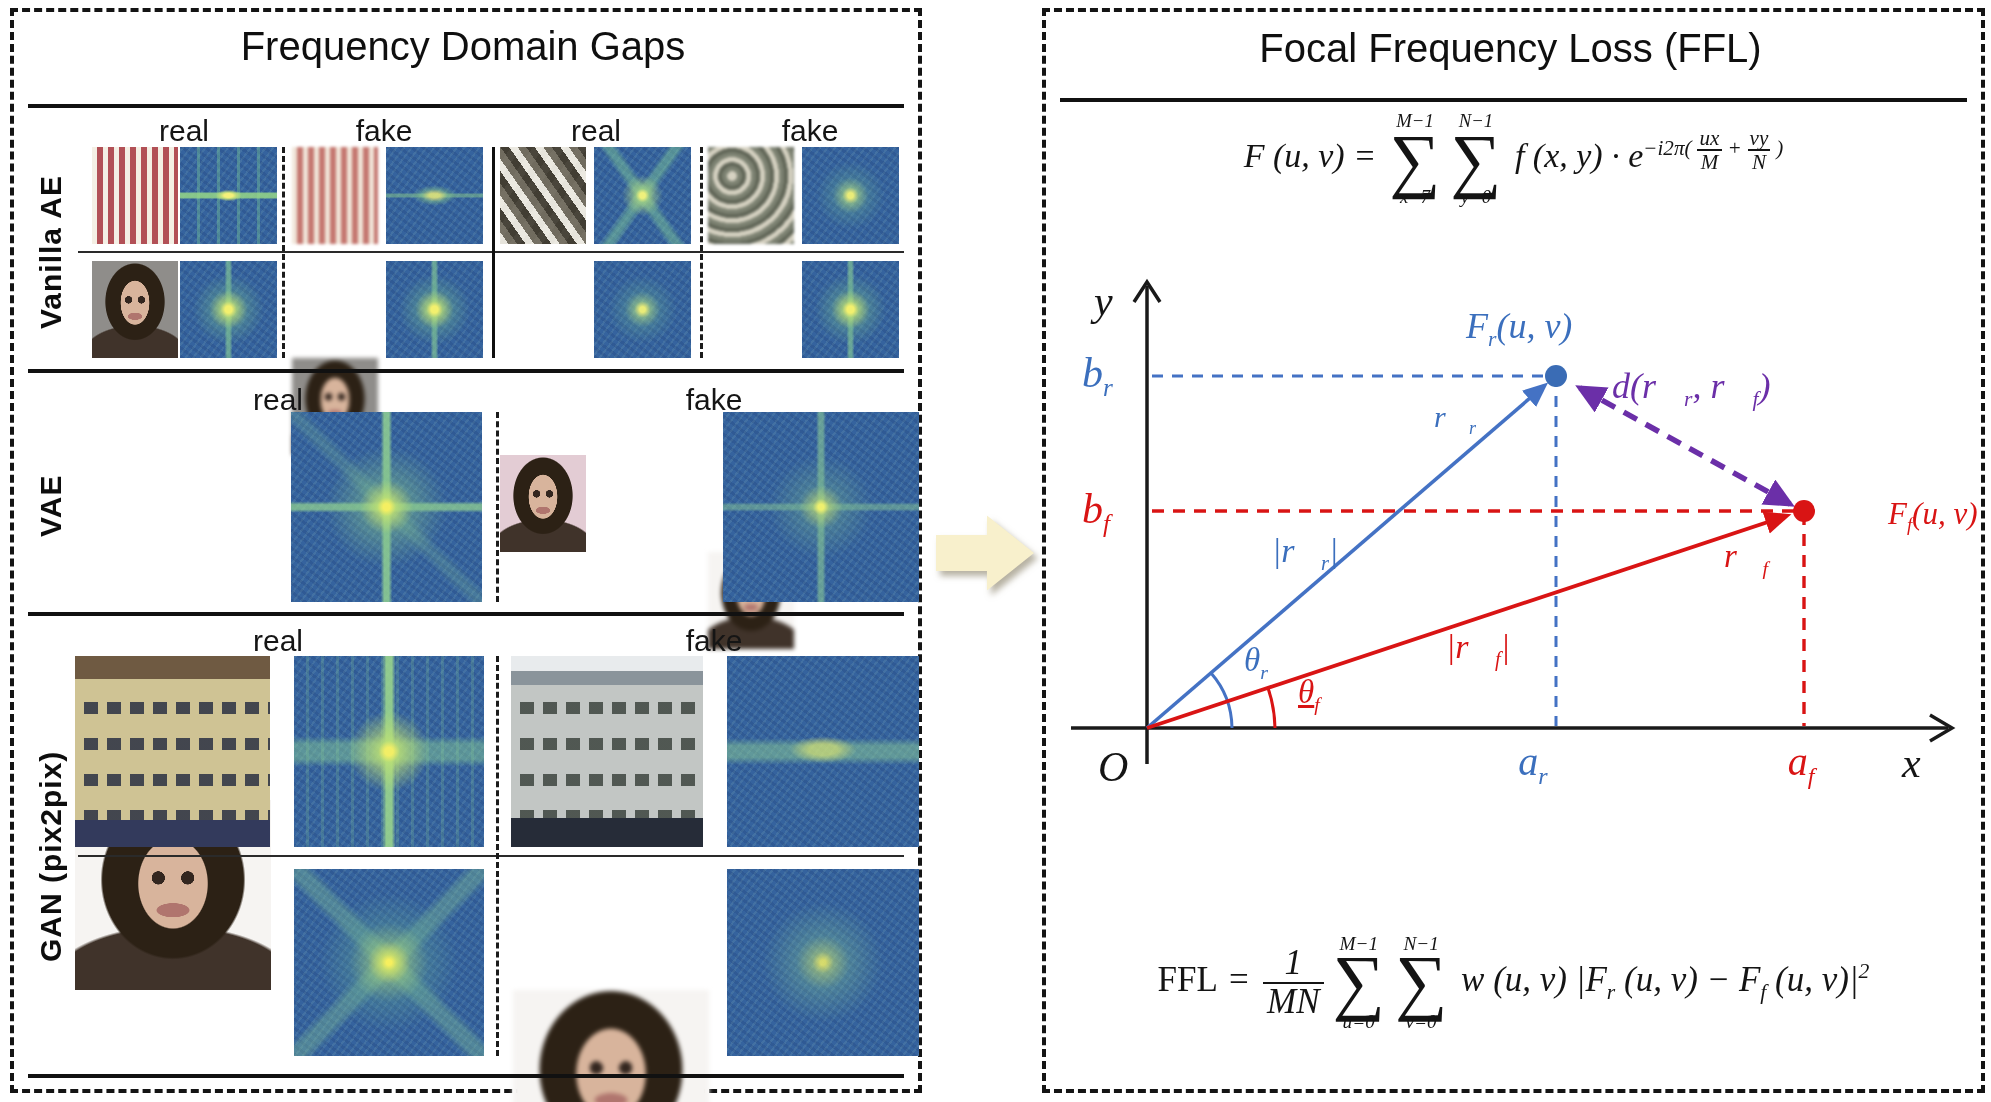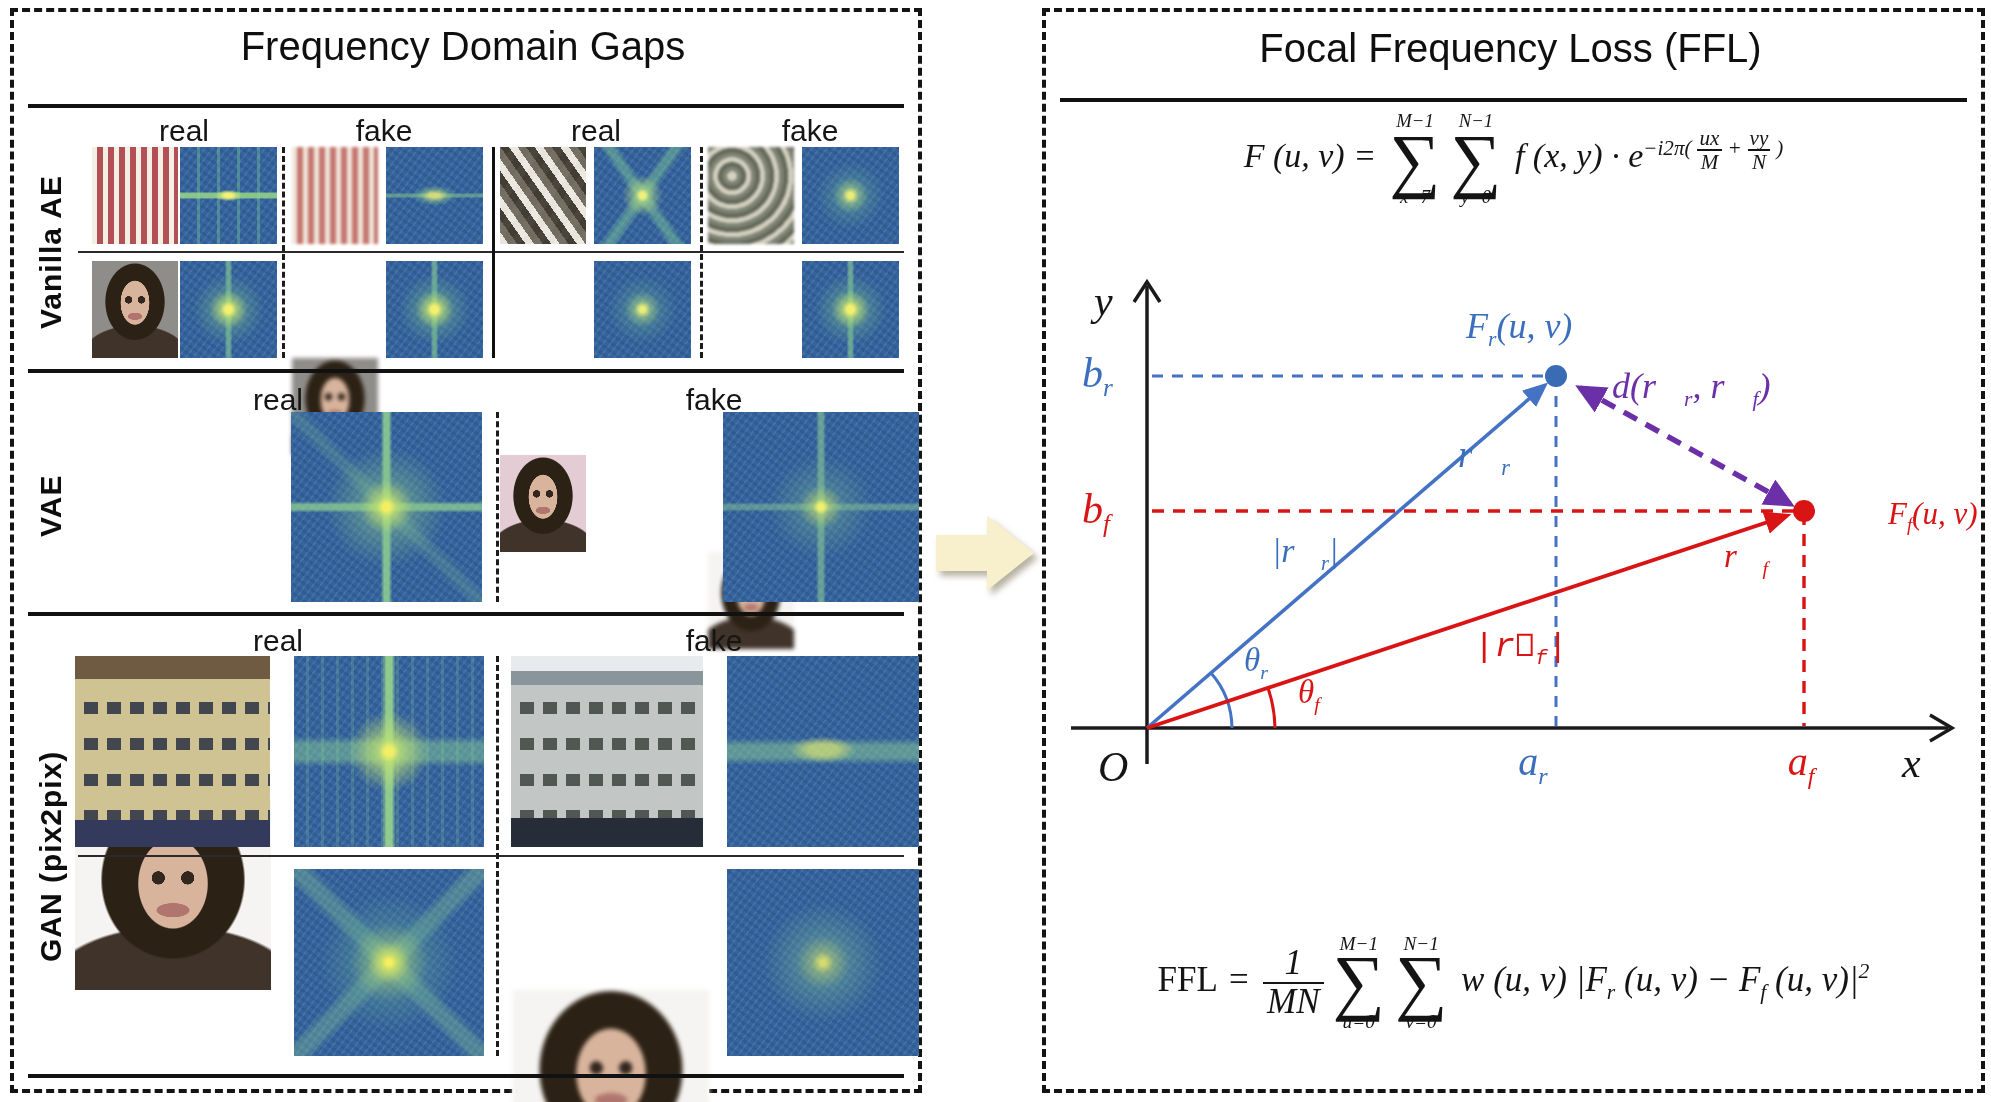--- a/index.html
+++ b/index.html
@@ -288,26 +288,26 @@
       <div class="dlabel ink" style="left:48px;top:28px;font-size:42px;">y</div>
       <div class="dlabel ink" style="left:52px;top:494px;font-size:42px;">O</div>
       <div class="dlabel ink" style="left:856px;top:490px;font-size:42px;">x</div>
       <div class="dlabel blue" style="left:36px;top:100px;font-size:42px;">b<sub>r</sub></div>
       <div class="dlabel red" style="left:36px;top:236px;font-size:42px;">b<sub>f</sub></div>
       <div class="dlabel blue" style="left:487px;top:490px;font-size:40px;transform:translateX(-50%);">a<sub>r</sub></div>
       <div class="dlabel red" style="left:755px;top:490px;font-size:40px;transform:translateX(-50%);">a<sub>f</sub></div>
       <div class="dlabel blue" style="left:420px;top:56px;font-size:36px;">F<sub>r</sub>(u, v)</div>
       <div class="dlabel red" style="left:842px;top:246px;font-size:31px;">F<sub>f</sub>(u, v)</div>
       <div class="dlabel purple" style="left:566px;top:116px;font-size:36px;">d(r⃗<sub>r</sub>, r⃗<sub>f</sub>)</div>
-      <div class="dlabel blue" style="left:412px;top:150px;font-size:37px;margin-top:34px;">r⃗<sub>r</sub></div>
+      <div class="dlabel blue" style="left:388px;top:150px;font-size:30px;">r⃗<sub>r</sub></div>
       <div class="dlabel blue" style="left:226px;top:282px;font-size:34px;">|r⃗<sub>r</sub>|</div>
       <div class="dlabel red" style="left:678px;top:288px;font-size:33px;">r⃗<sub>f</sub></div>
-      <div class="dlabel red" style="left:428px;top:378px;font-size:34px;font-family:Liberation Mono, monospace;">|r⃗<sub>f</sub>|</div>
+      <div class="dlabel red" style="left:400px;top:378px;font-size:34px;">|r⃗<sub>f</sub>|</div>
       <div class="dlabel blue" style="left:198px;top:392px;font-size:33px;">θ<sub>r</sub></div>
-      <div class="dlabel red" style="left:252px;top:424px;font-size:33px;">θ<sub>f</sub></div>
+      <div class="dlabel red" style="left:252px;top:424px;font-size:33px;text-decoration:underline;">θ<sub>f</sub></div>
     </div>
 
     <div class="formula" style="top:922px;font-size:35px;"><span class="rm">FFL</span> = <span class="frac">
           <span class="nu">1</span>
           <span class="de">MN</span>
         </span><span class="sum">
           <span class="t">M−1</span>
           <span class="sg">∑</span>
           <span class="b">u=0</span>
         </span><span class="sum">

